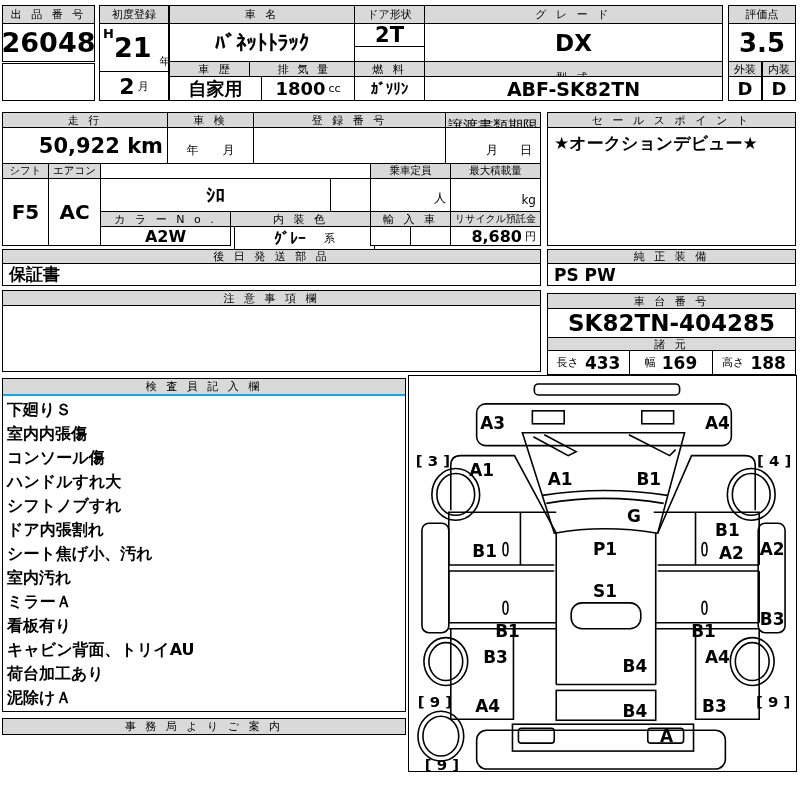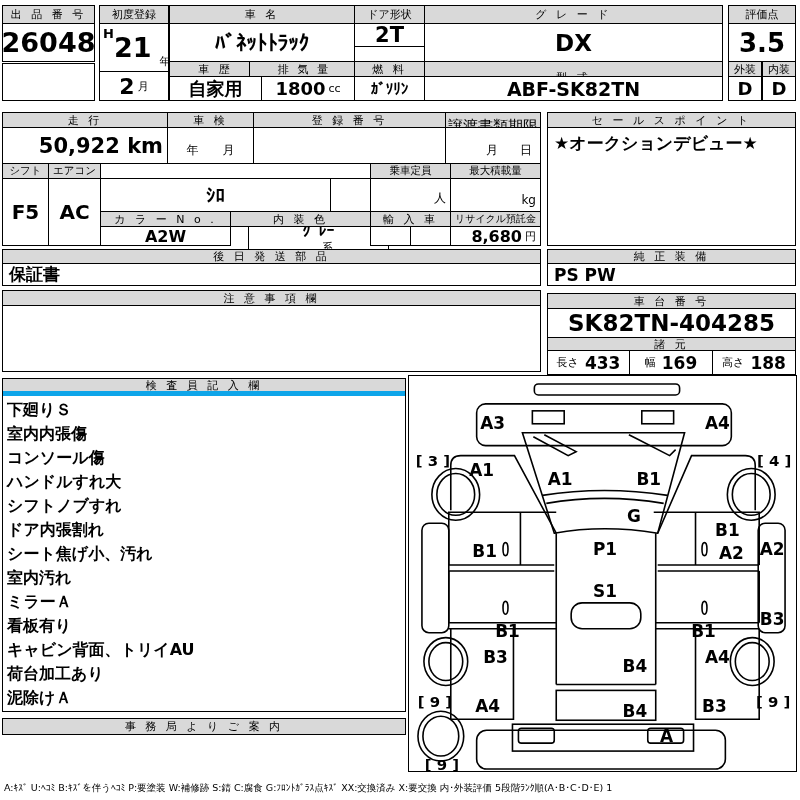--- a/index.html
+++ b/index.html
@@ -112,21 +112,21 @@
   <div class="val" style="left:330px;top:178px;width:41px;height:34px;"></div>
 
   <div class="hdr tight" style="left:370px;top:163px;width:81px;height:16px;font-size:10.5px;">乗車定員</div>
   <div class="val plain right bottom" style="left:370px;top:178px;width:81px;height:34px;font-size:12px;">人</div>
   <div class="hdr tight" style="left:450px;top:163px;width:91px;height:16px;font-size:10.5px;">最大積載量</div>
   <div class="val plain right bottom" style="left:450px;top:178px;width:91px;height:34px;font-size:12px;">kg</div>
 
   <div class="hdr" style="left:100px;top:211px;width:131px;height:16px;">カ ラ ー N o .</div>
   <div class="val" style="left:100px;top:226px;width:131px;height:20px;font-size:16px;">A2W</div>
   <div class="hdr" style="left:230px;top:211px;width:141px;height:16px;">内 装 色</div>
-  <div class="val" style="left:248px;top:226px;width:141px;height:24px;flex-direction:column;">
+  <div class="val" style="left:234px;top:226px;width:141px;height:24px;">
     <span style="font-size:16px;">ｸﾞﾚｰ</span>
       <span class="unit" style="margin-left:18px;">系</span>
   </div>
   <div class="hdr" style="left:370px;top:211px;width:81px;height:16px;">輸 入 車</div>
   <div class="val" style="left:370px;top:226px;width:41px;height:20px;"></div>
   <div class="val" style="left:410px;top:226px;width:41px;height:20px;"></div>
   <div class="hdr tight" style="left:450px;top:211px;width:91px;height:16px;font-size:10px;">リサイクル預託金</div>
   <div class="val right" style="left:450px;top:226px;width:91px;height:20px;">
     <span style="font-size:16px;">8,680</span>
       <span class="unit">円</span>
@@ -150,21 +150,21 @@
   <div class="val" style="left:629px;top:350px;width:84px;height:25px;gap:6px;">
     <span class="unit" style="margin:0;">幅</span>
       <span style="font-size:17px;">169</span>
   </div>
   <div class="val" style="left:712px;top:350px;width:84px;height:25px;gap:6px;">
     <span class="unit" style="margin:0;">高さ</span>
       <span style="font-size:17px;">188</span>
   </div>
 
   <div class="box" style="left:2px;top:378px;width:404px;height:334px;">
-    <div class="hdr" style="left:0;top:0;width:100%;height:17px;border:none;border-bottom:5px solid #0ea5e9;">検 査 員 記 入 欄</div>
+    <div class="hdr" style="left:0;top:0;width:100%;height:17px;border:none;border-bottom:2px solid #0ea5e9;">検 査 員 記 入 欄</div>
     <div id="insp-list">
       <div>下廻りＳ</div>
       <div>室内内張傷</div>
       <div>コンソール傷</div>
       <div>ハンドルすれ大</div>
       <div>シフトノブすれ</div>
       <div>ドア内張割れ</div>
       <div>シート焦げ小、汚れ</div>
       <div>室内汚れ</div>
       <div>ミラーＡ</div>
@@ -255,15 +255,14 @@
         <text x="79" y="338">A4</text>
         <text x="307" y="338">B3</text>
         <text class="small" x="366" y="333">[ 9 ]</text>
         <text x="227" y="343">B4</text>
         <text x="259" y="368">A</text>
         <text class="small" x="33" y="396">[ 9 ]</text>
       </g>
     </svg>
   </div>
 
-  <div id="legend">A:ｷｽﾞ U:ﾍｺﾐ B:ｷｽﾞを伴うﾍｺﾐ P:要塗装 W:補修跡 S:錆 C:腐食 G:ﾌﾛﾝﾄｶﾞﾗｽ点ｷｽﾞ XX:交換済み X:要交換  内･外装評価 5段階ﾗﾝｸ順(A･B･C･D･E) 1</div>
 
 </div>
 
 </body></html>

